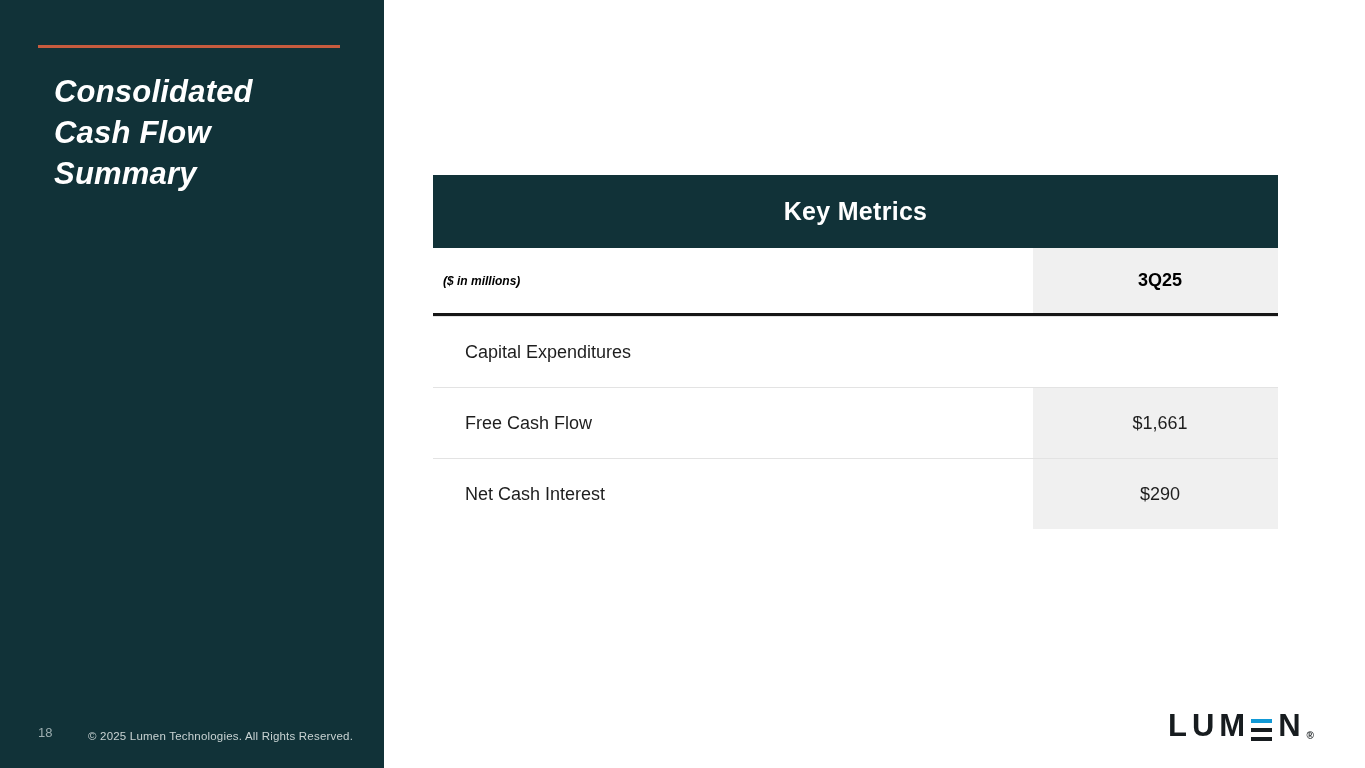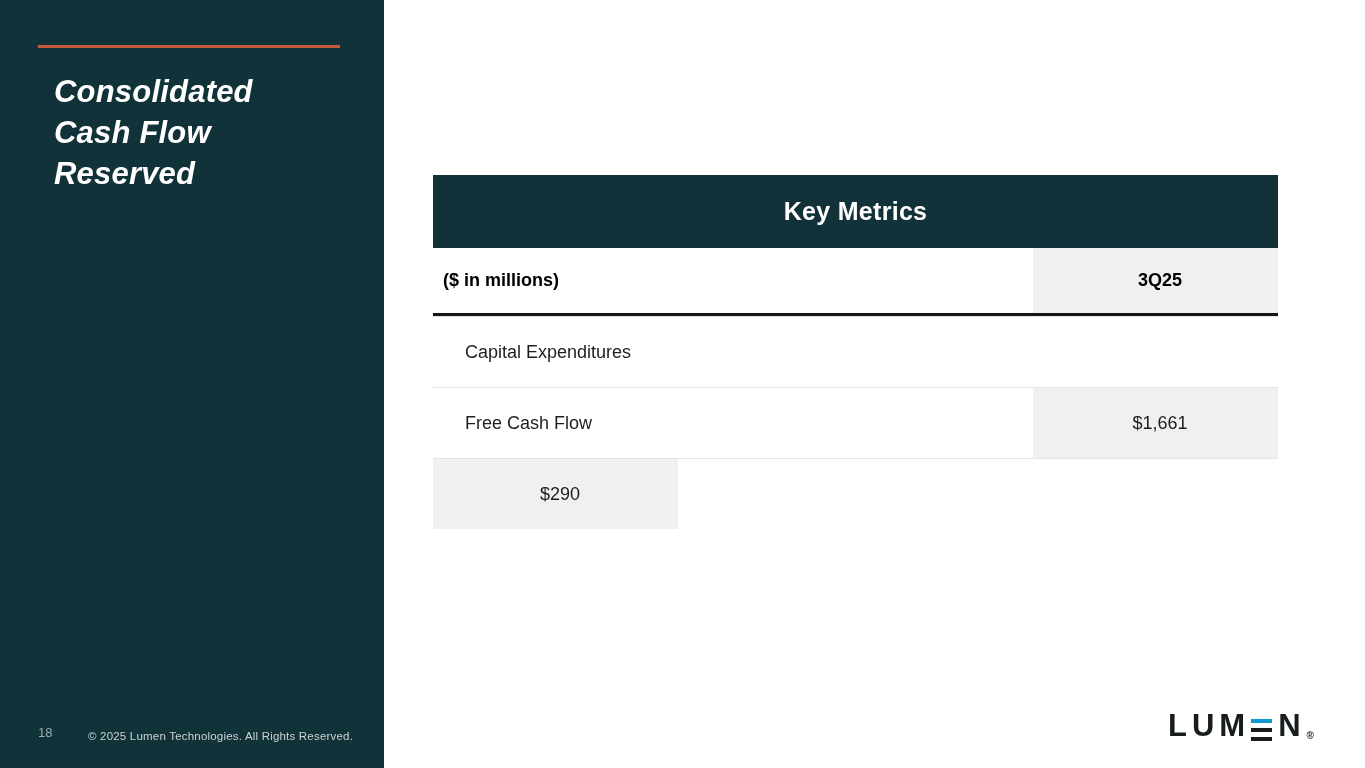--- a/index.html
+++ b/index.html
@@ -57,21 +57,21 @@
   }
   .cell-label {
     width:600px; display:flex; align-items:center;
     background:#ffffff;
   }
   .cell-value {
     width:245px; display:flex; align-items:center; justify-content:center;
     background:var(--value_col_gray, #F0F0F0);
     padding-left:9px;
   }
-  .tbl-sub .cell-label { padding-left:10px; font-weight:bold; font-size:18px; color:#000; }
+  .tbl-sub .cell-label { padding-left:10px; font-weight:bold; font-size:12px; color:#000;font-style:italic; }
   .tbl-sub .cell-value { font-weight:bold; font-size:18px; color:#000; }
 
   .tbl-row {
     display:flex; height:71px;
     font-size:18px; color:var(--text_dark, #1E1E1E);
   }
   .tbl-row:not(:first-of-type) { border-top:1px solid var(--divider_gray, #E3E3E3); }
   .tbl-row .cell-label { padding-left:32px; }
 
   
@@ -93,21 +93,21 @@
 </head>
 <body>
 
 <div class="slide">
 
   <aside class="sidebar">
     <div class="accent-line"></div>
     <h1 class="title">
       <span>Consolidated</span>
       <span>Cash Flow</span>
-      <span>Reserved</span>
+      <span>Summary</span>
     </h1>
     <div class="page-num">18</div>
     <div class="copyright">© 2025 Lumen Technologies. All Rights Reserved.</div>
   </aside>
 
   <section class="metrics-table">
     <div class="tbl-title">Key Metrics</div>
 
     <div class="tbl-sub">
       <div class="cell-label">($ in millions)</div>
@@ -115,20 +115,21 @@
     </div>
 
     <div class="tbl-row">
       <div class="cell-label">Capital Expenditures</div>
     </div>
     <div class="tbl-row">
       <div class="cell-label">Free Cash Flow</div>
       <div class="cell-value">$1,661</div>
     </div>
     <div class="tbl-row">
+      <div class="cell-label">Net Cash Interest</div>
       <div class="cell-value">$290</div>
     </div>
   </section>
 
   <div class="logo">
     <span>LUM</span>
     <span class="logo-e">
       <span class="bar bar-top"></span>
       <span class="bar"></span>
       <span class="bar"></span>

